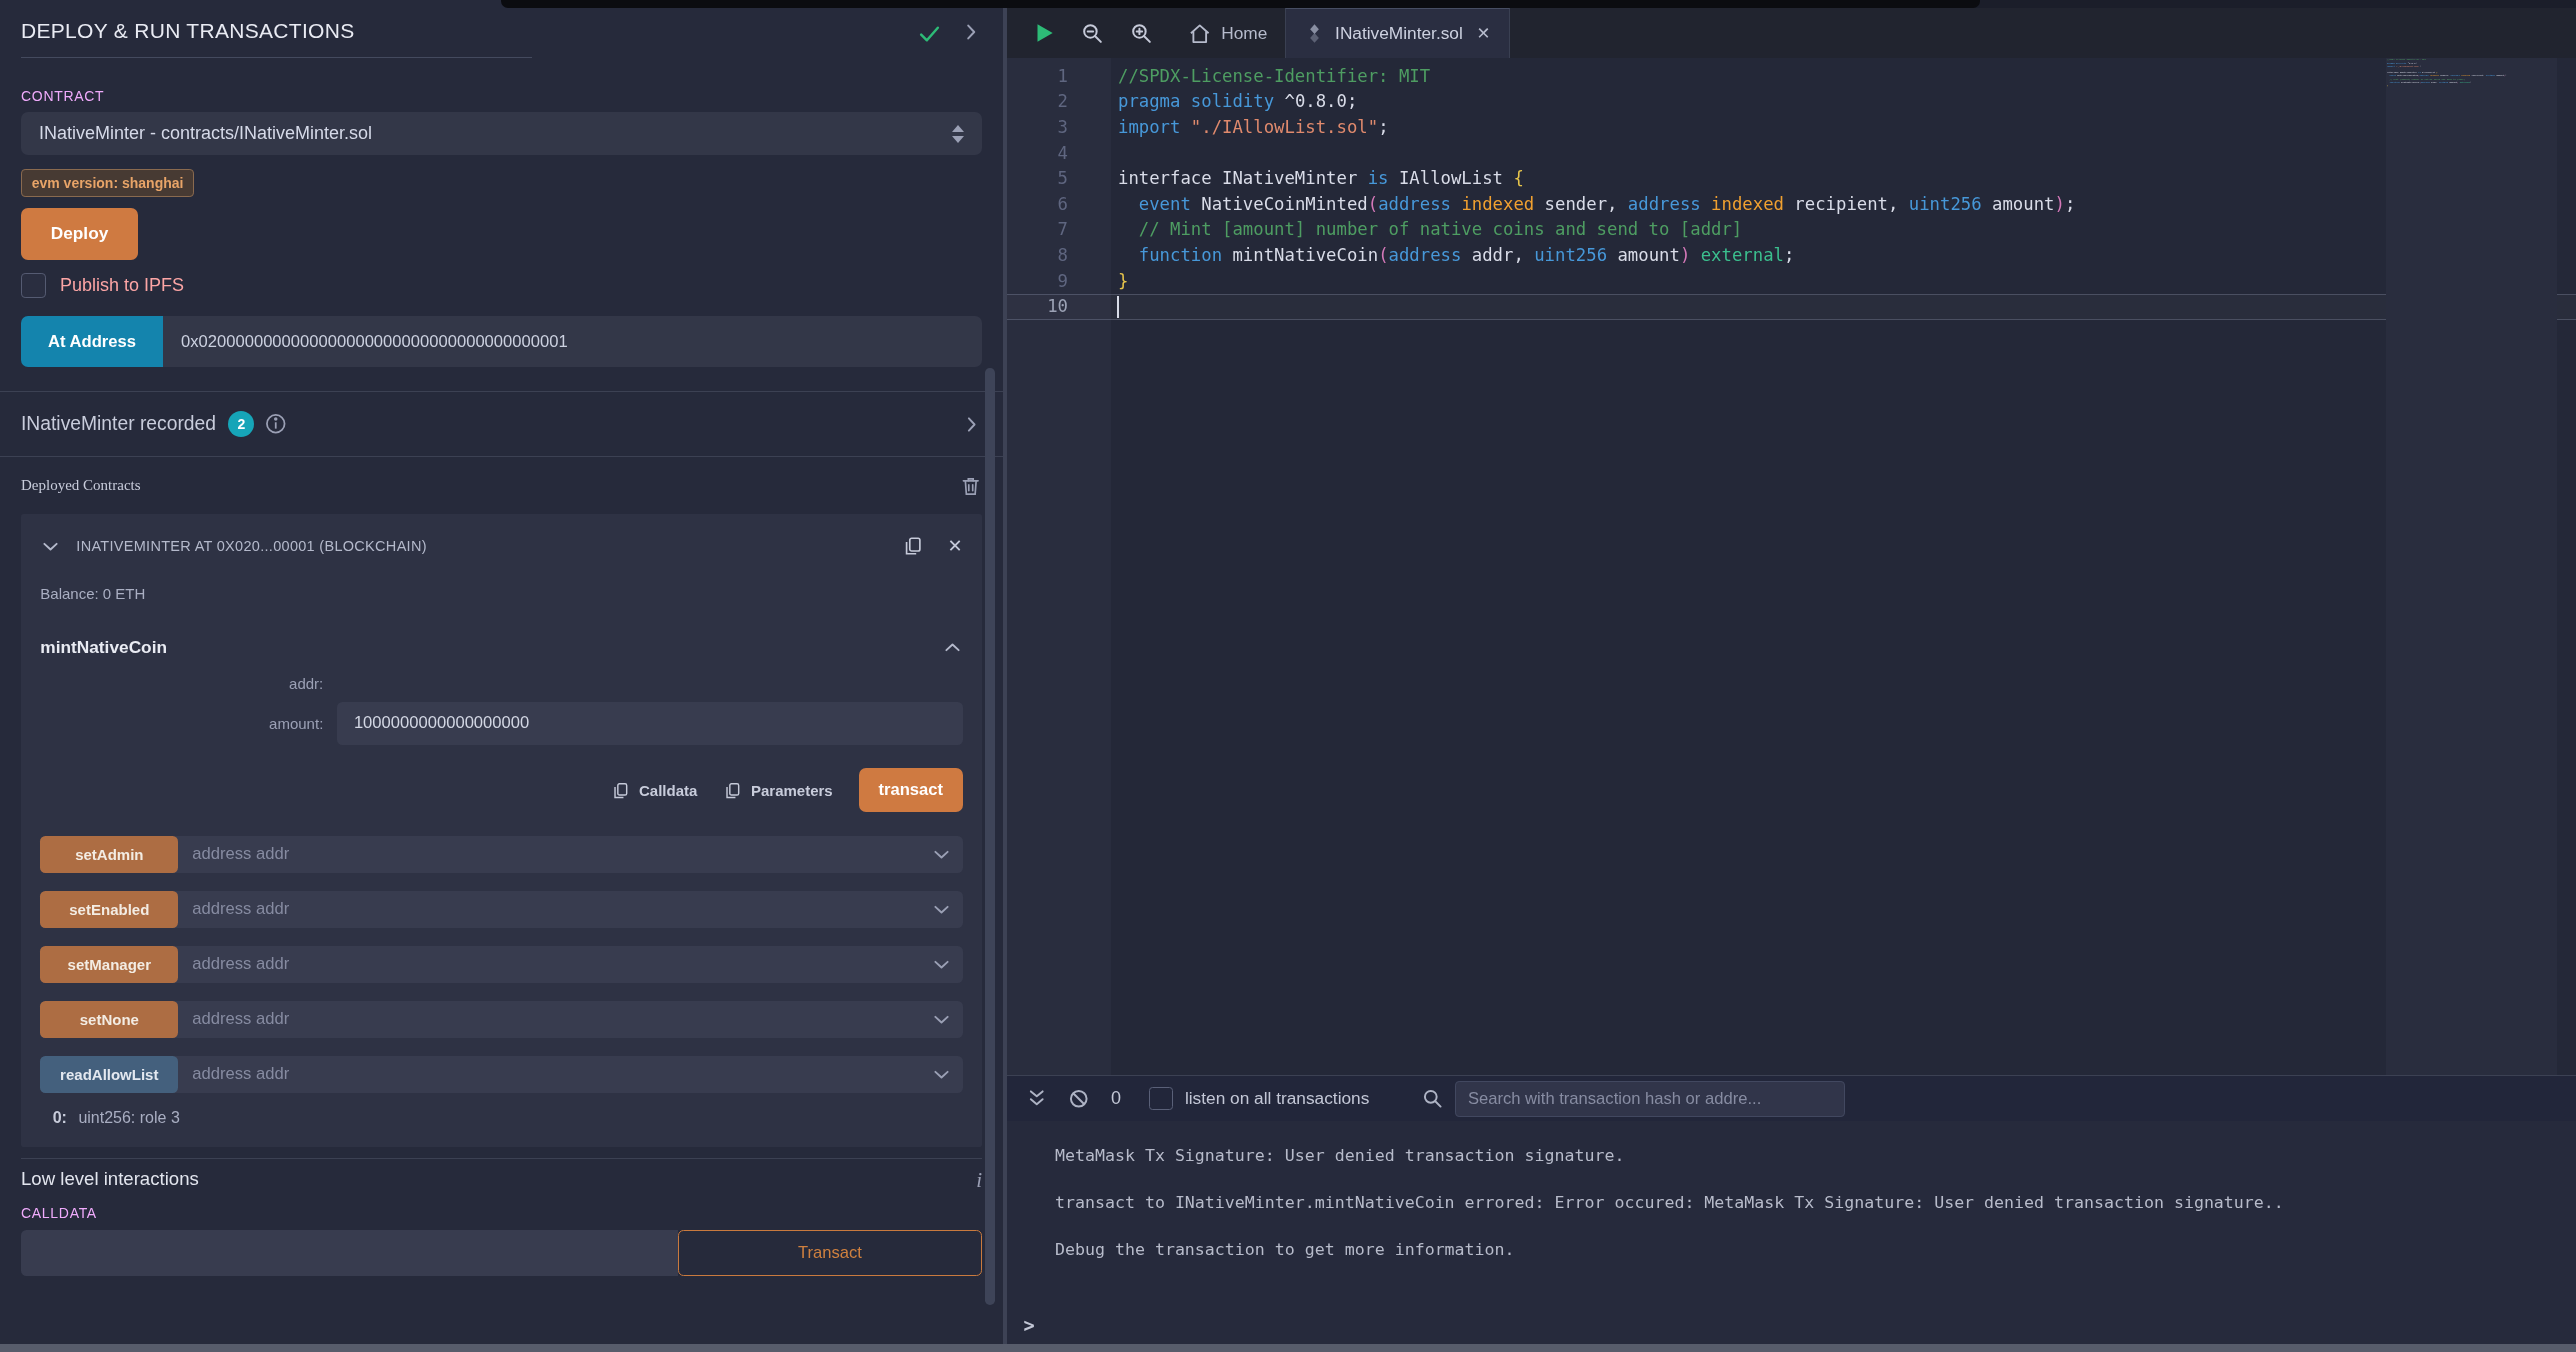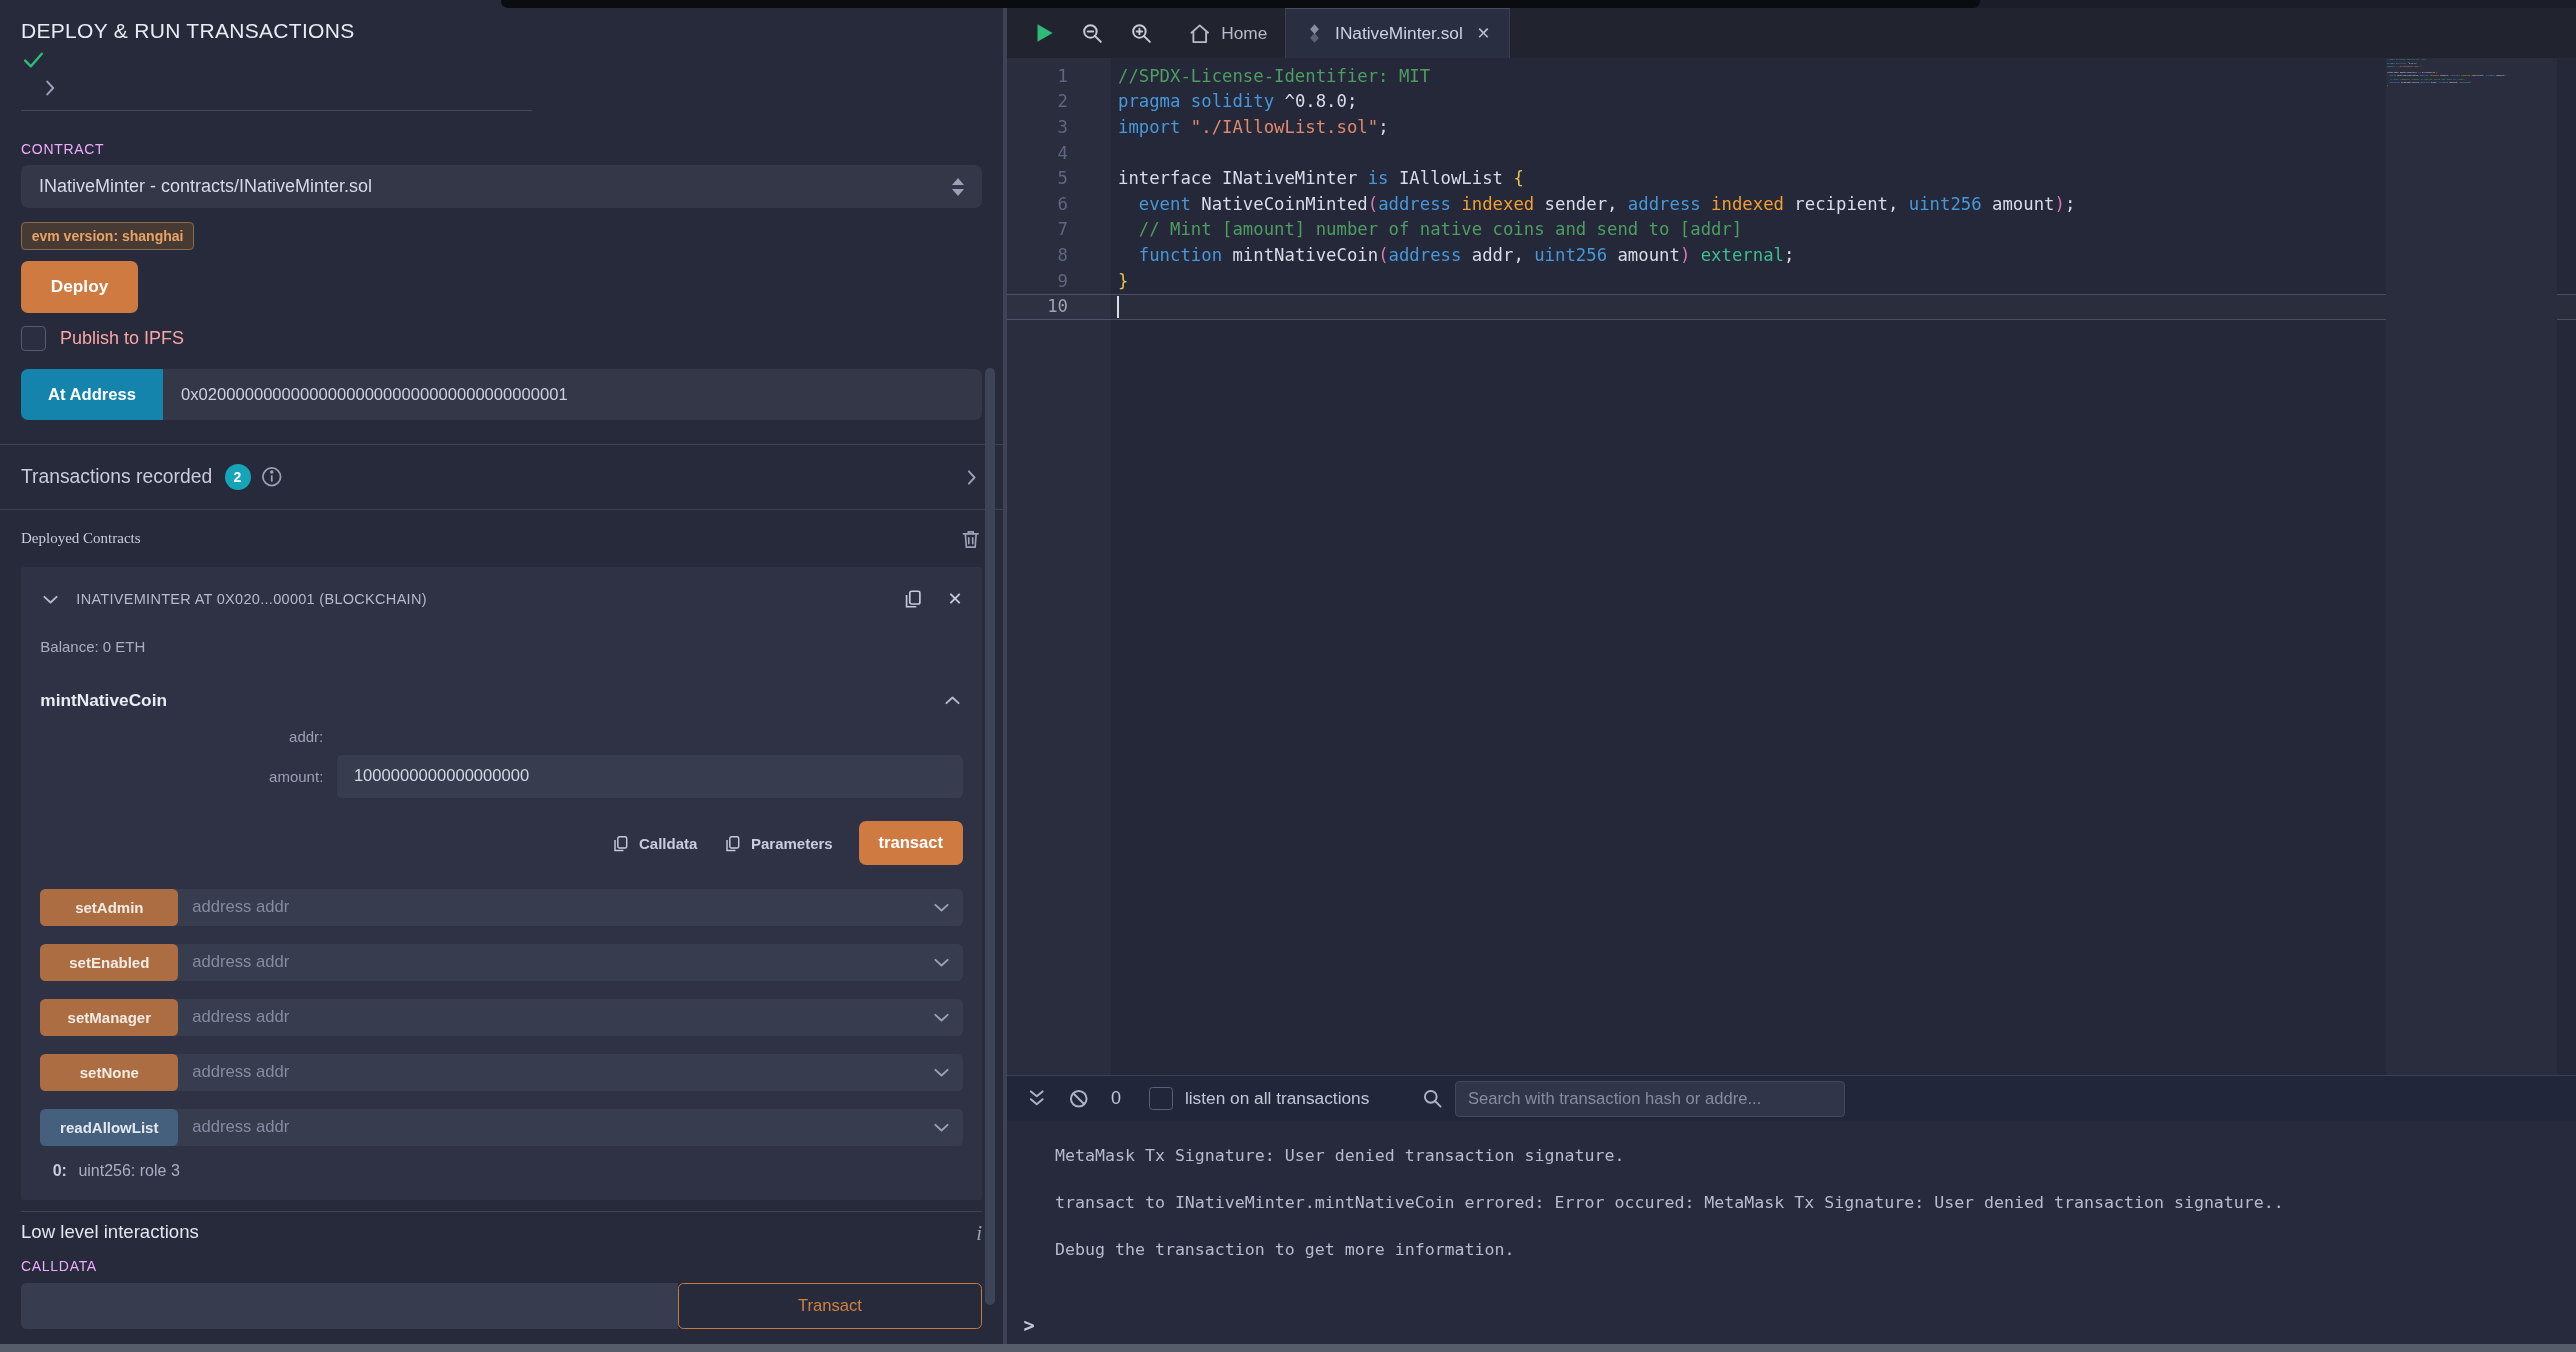--- a/index.html
+++ b/index.html
@@ -158,21 +158,21 @@
   svg { display:block; }
 </style>
 </head>
 <body>
 
 <div class="screen">
   <div class="topgap"></div>
   <div class="top-blackbar"></div>
 
   <div class="left-panel">
-    <div style="display:flex; align-items:flex-start;flex-direction:column;">
+    <div style="display:flex; align-items:flex-start;">
       <div class="panel-title">DEPLOY &amp; RUN TRANSACTIONS</div>
       <div class="spacer"></div>
       <span class="icon-btn" style="margin-top:4.1px;">
         <svg width="25" height="25" viewBox="0 0 24 24" fill="none" stroke="#2dbb77" stroke-width="2.4" stroke-linecap="round" stroke-linejoin="round">
             <polyline points="4,13 9.5,18.5 20,6.5"></polyline>
           </svg>
       </span>
       <button class="icon-btn" style="margin-left:18px; margin-top:4.1px;">
         <svg width="22" height="22" viewBox="0 0 24 24" fill="none" stroke="#9ba0b5" stroke-width="2.2" stroke-linecap="round" stroke-linejoin="round">
             <polyline points="9,5 15.5,12 9,19"></polyline>
@@ -198,21 +198,21 @@
       <div class="checkbox"></div>
       <span class="publish-label">Publish to IPFS</span>
     </div>
 
     <div class="ataddr-row">
       <button class="ataddr-btn">At Address</button>
       <input class="ataddr-input" value="0x0200000000000000000000000000000000000001" style="">
     </div>
 
     <div class="tx-section">
-      <span class="tx-label">Transactions recorded</span>
+      <span class="tx-label">INativeMinter recorded</span>
       <span class="badge-count">2</span>
       <span class="icon-btn tx-info">
         <svg width="23.5" height="23.5" viewBox="0 0 24 24" fill="none" stroke="#9ba0b5" stroke-width="1.8">
             <circle cx="12" cy="12" r="9"></circle>
             <line x1="12" y1="10.5" x2="12" y2="17"></line>
             <circle cx="12" cy="7.2" r="0.9" fill="#9ba0b5"></circle>
           </svg>
       </span>
       <span class="spacer"></span>
       <button class="icon-btn">

